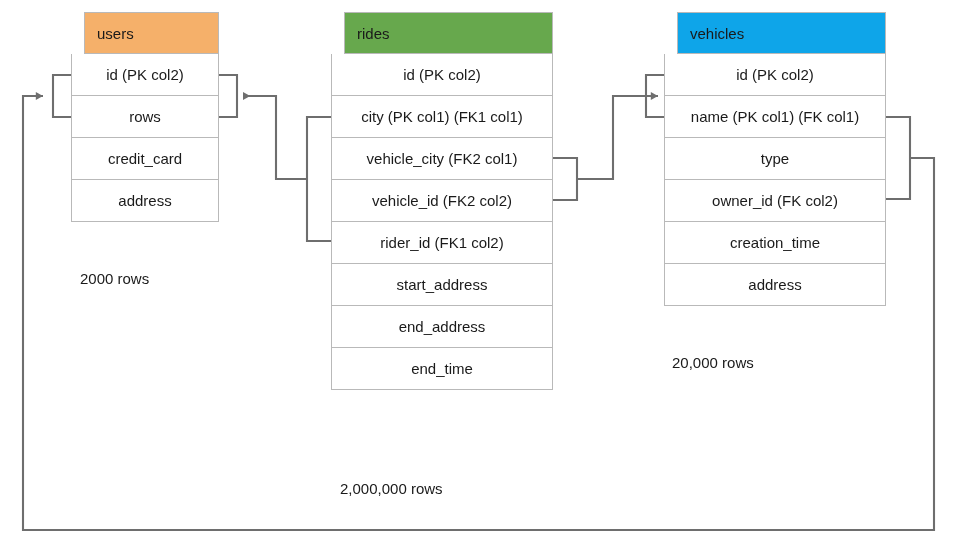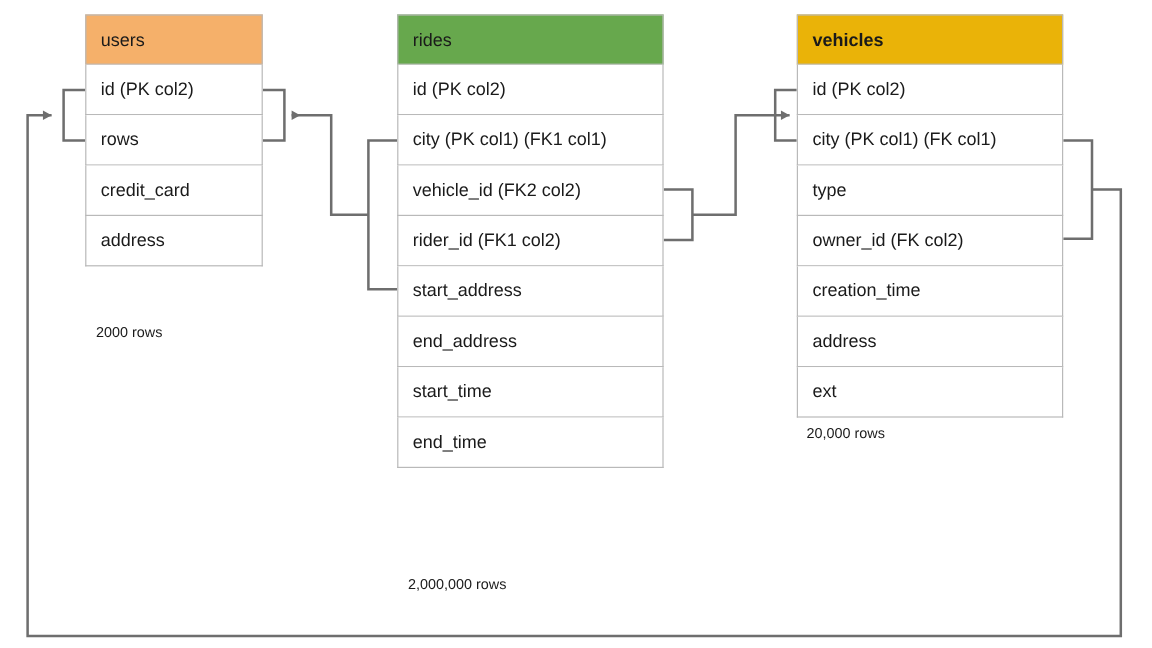--- a/index.html
+++ b/index.html
@@ -8,30 +8,30 @@
     font-family:"Liberation Sans", sans-serif;
     overflow:hidden;position:relative;
   }
   #canvas{position:absolute;left:0;top:0;width:960px;height:540px;}
   svg.wires{position:absolute;left:0;top:0;width:960px;height:540px;pointer-events:none;}
 
   .table{position:absolute;box-sizing:border-box;}
   .thead{
     box-sizing:border-box;height:42px;line-height:42px;
     border:1px solid #b9b9b9;padding:0 12px;
-    font-size:15px;color:#1a1a1a;overflow:hidden;white-space:nowrap;
+    font-size:15px;color:#1a1a1a;overflow:hidden;white-space:nowrap;margin-left:13px;
   }
   .trow{
     box-sizing:border-box;height:42px;line-height:41px;
     border:1px solid #b9b9b9;border-top:none;background:#ffffff;
     padding:0 12px;font-size:15px;color:#1a1a1a;
-    overflow:hidden;white-space:nowrap;
+    overflow:hidden;white-space:nowrap;text-align:center;
   }
   .rowcount{
-    position:absolute;font-size:12px;color:#1a1a1a;white-space:nowrap;
+    position:absolute;font-size:15px;color:#1a1a1a;white-space:nowrap;
   }
 </style>
 </head>
 <body>
 
 <div id="canvas">
 
   <svg class="wires" viewBox="0 0 960 540" xmlns="http://www.w3.org/2000/svg">
     <defs>
       <marker id="arrL" markerWidth="9" markerHeight="9" refX="8" refY="4.5" orient="auto" markerUnits="userSpaceOnUse">
@@ -84,36 +84,35 @@
     <div class="trow">address</div>
   </div>
   <div class="rowcount" style="left:80px;top:270px;">2000 rows</div>
 
   <div class="table" style="left:331px;top:12px;width:222px;border-radius:23px;">
     <div class="thead" style="background:#67A84D;">
       <span>rides</span>
     </div>
     <div class="trow">id (PK col2)</div>
     <div class="trow">city (PK col1) (FK1 col1)</div>
+    <div class="trow">vehicle_city (FK2 col1)</div>
     <div class="trow">vehicle_id (FK2 col2)</div>
     <div class="trow">rider_id (FK1 col2)</div>
     <div class="trow">start_address</div>
     <div class="trow">end_address</div>
-    <div class="trow">start_time</div>
     <div class="trow">end_time</div>
   </div>
   <div class="rowcount" style="left:340px;top:480px;">2,000,000 rows</div>
 
   <div class="table" style="left:664px;top:12px;width:222px;">
-    <div class="thead" style="background:#eab308;font-weight:bold;">
+    <div class="thead" style="background:#0ea5e9;">
       <span>vehicles</span>
     </div>
     <div class="trow">id (PK col2)</div>
-    <div class="trow">city (PK col1) (FK col1)</div>
+    <div class="trow">name (PK col1) (FK col1)</div>
     <div class="trow">type</div>
     <div class="trow">owner_id (FK col2)</div>
     <div class="trow">creation_time</div>
     <div class="trow">address</div>
-    <div class="trow">ext</div>
   </div>
   <div class="rowcount" style="left:672px;top:354px;">20,000 rows</div>
 
 </div>
 
 </body></html>

